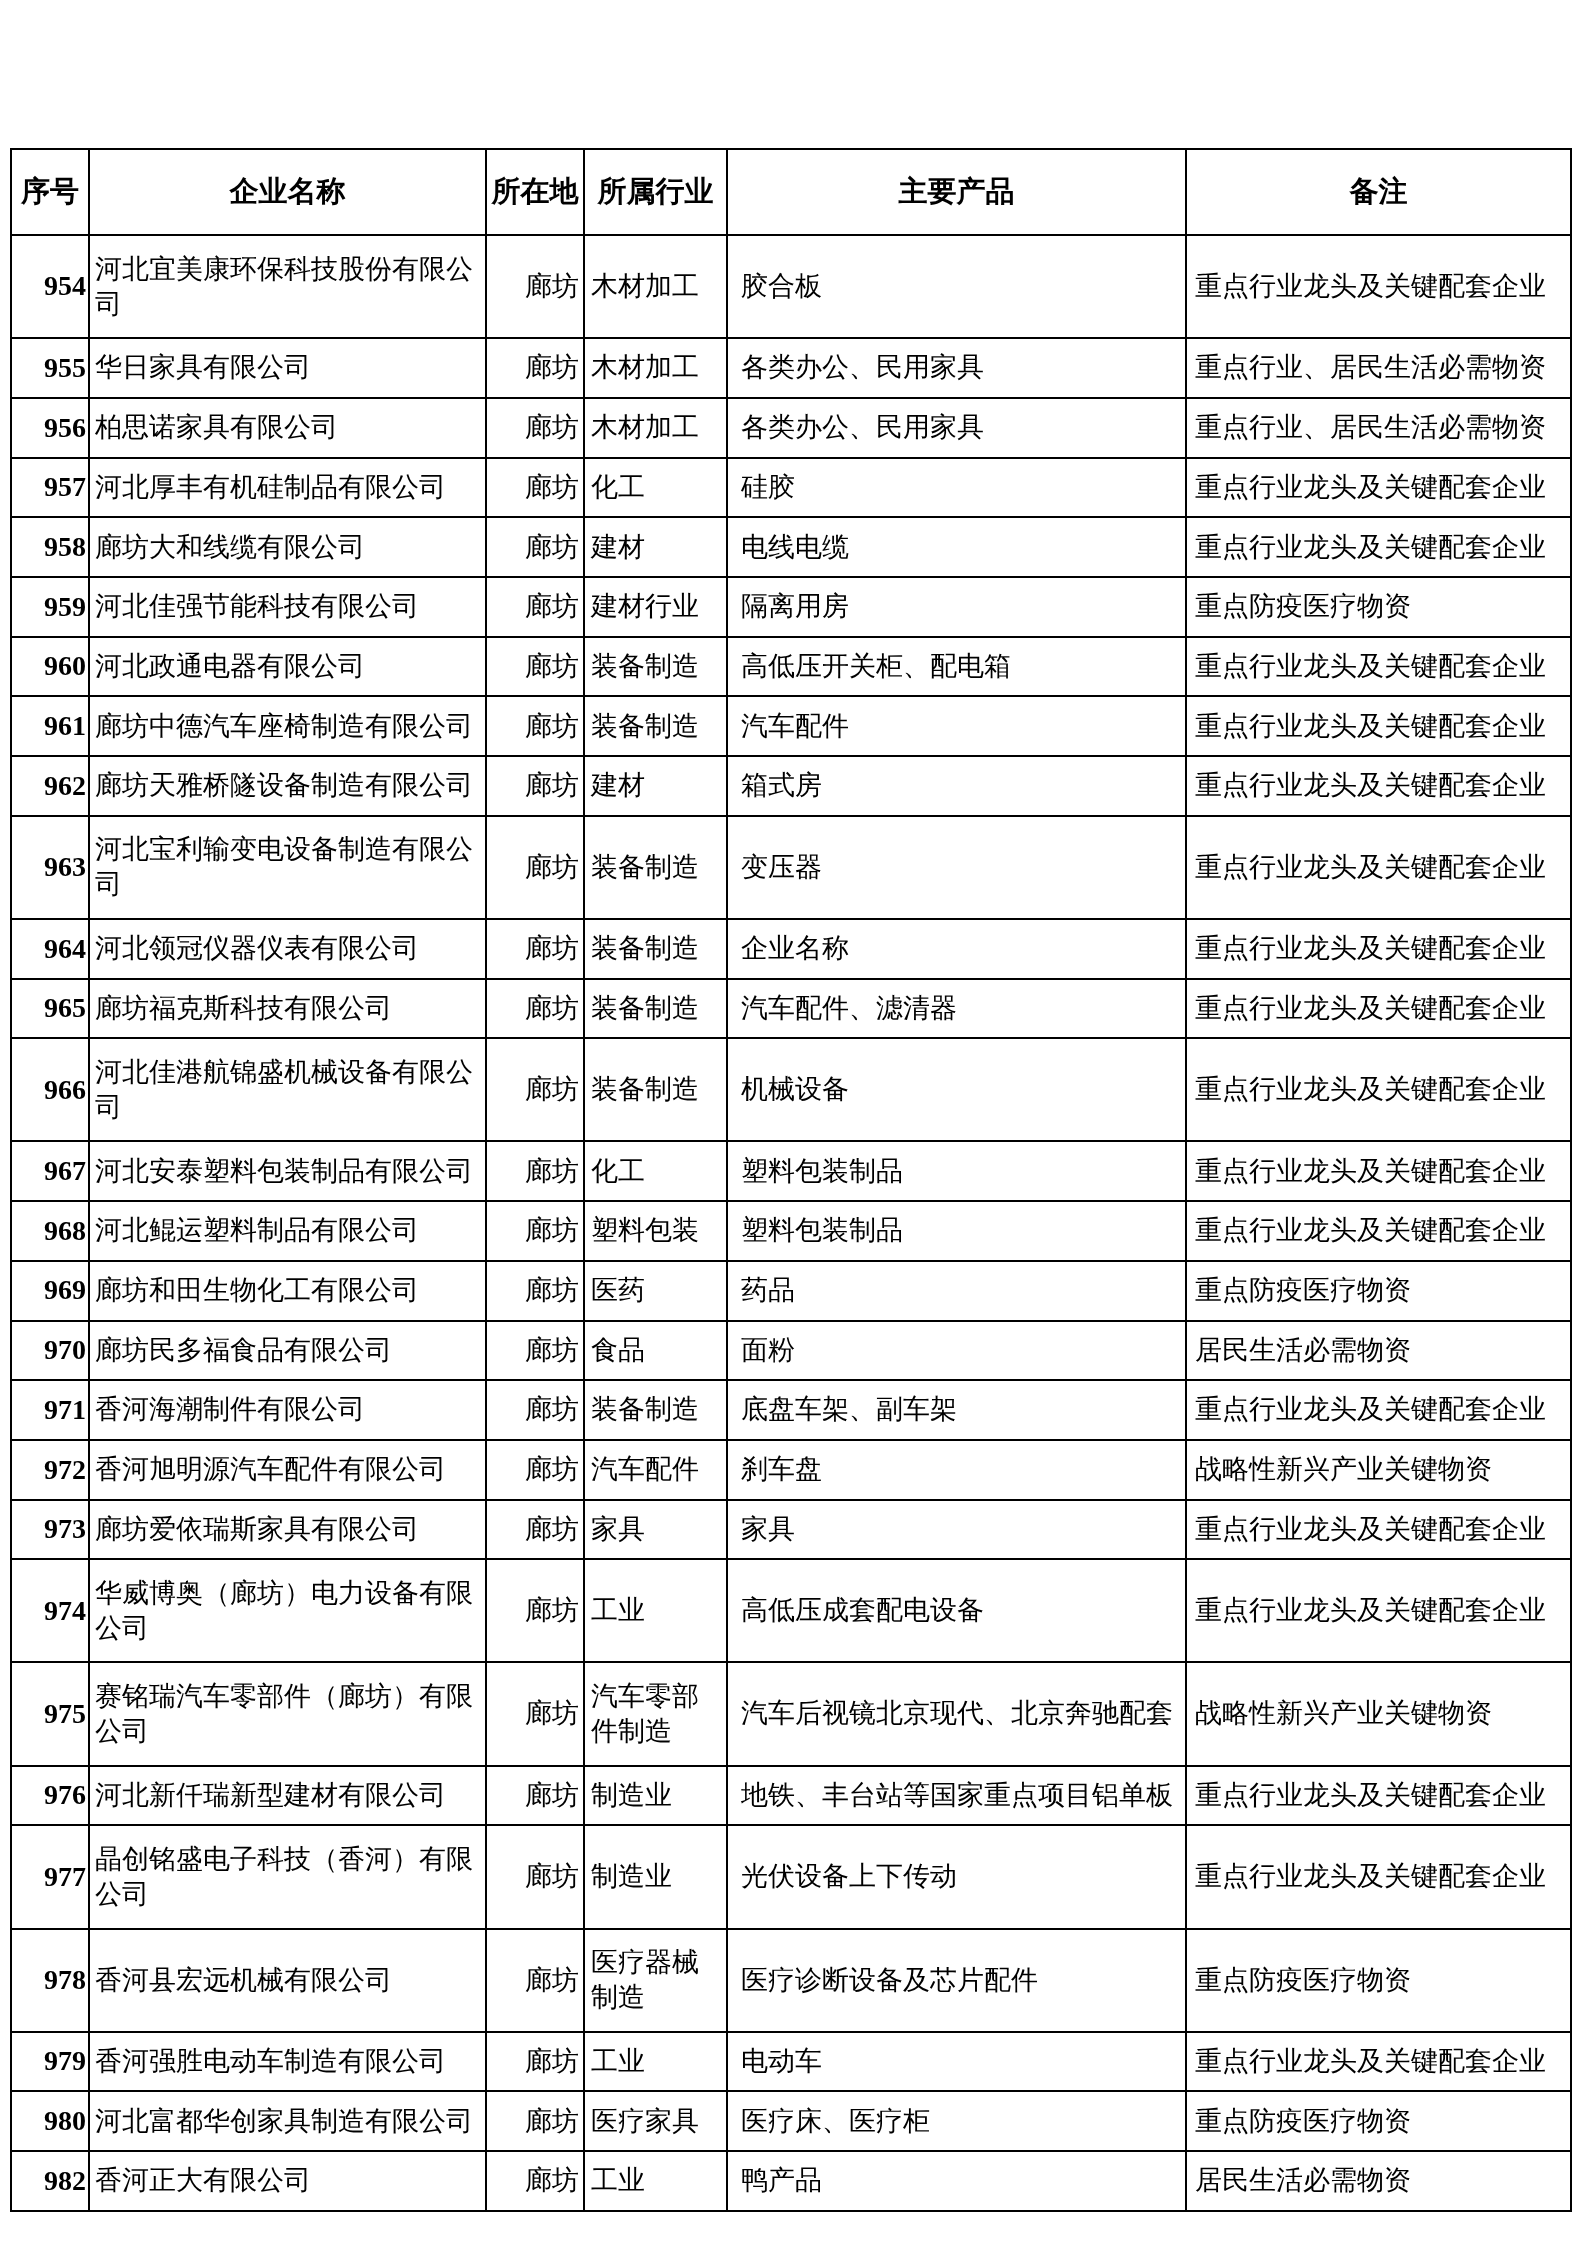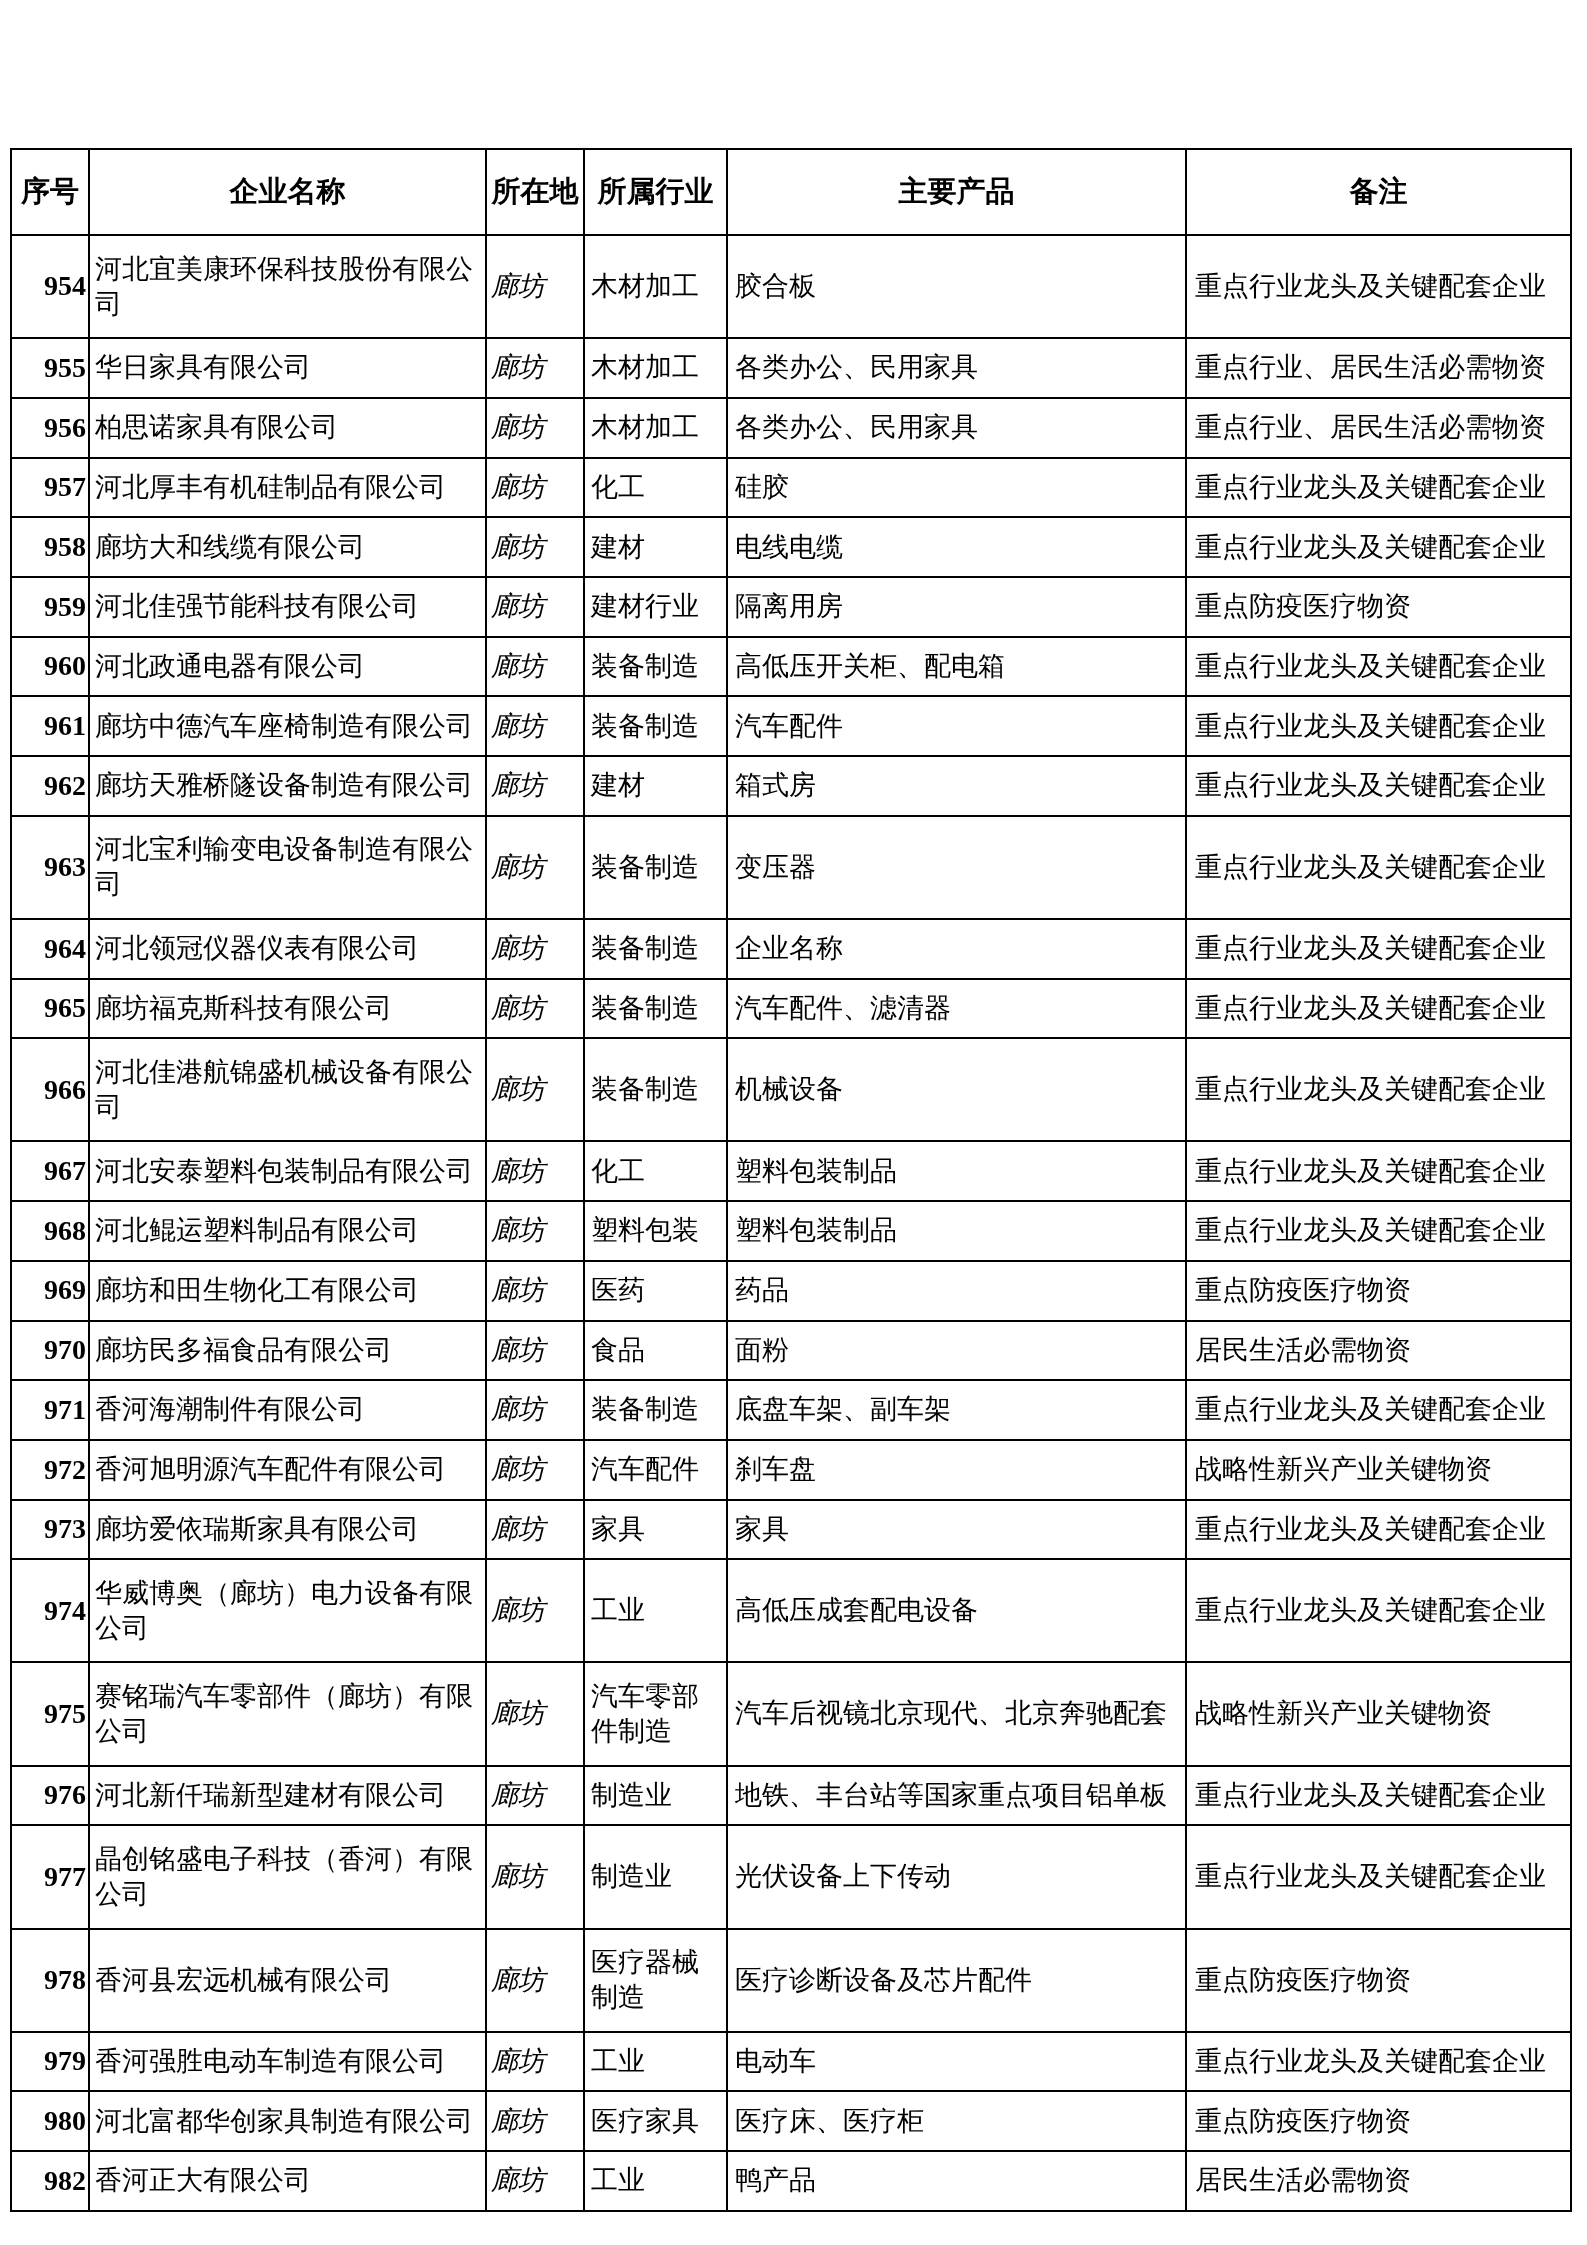--- a/index.html
+++ b/index.html
@@ -42,24 +42,24 @@
     padding: 4px 4px;
     text-align: left;
     word-break: break-all;
   }
   td.c-serial {
     font-weight: bold;
     font-size: 28px;
     text-align: right;
     padding: 4px 2px;
   }
-  td.c-loc { text-align: left; font-style: italic; }
+  td.c-loc { text-align: right; }
   td.c-name { padding-left: 5px; }
   td.c-ind  { padding-left: 6px; margin-left: 20px; }
-  td.c-prod { padding-left: 7px; }
+  td.c-prod { padding-left: 13px; }
   td.c-rem  { padding-left: 8px; border-radius: 16px; }
 </style>
 </head>
 <body>
 
 <div class="page">
   <table class="companies">
     <colgroup>
       <col style="width:78px">
       <col style="width:397px">

